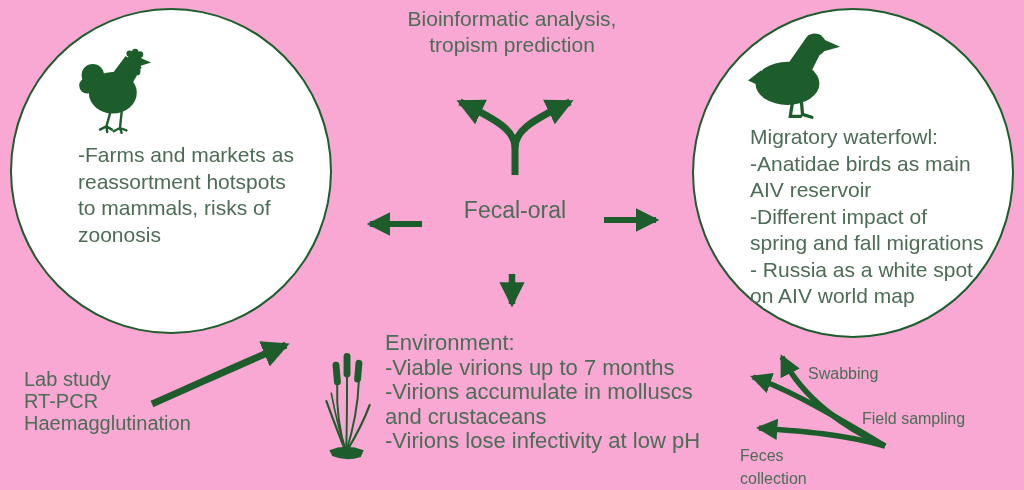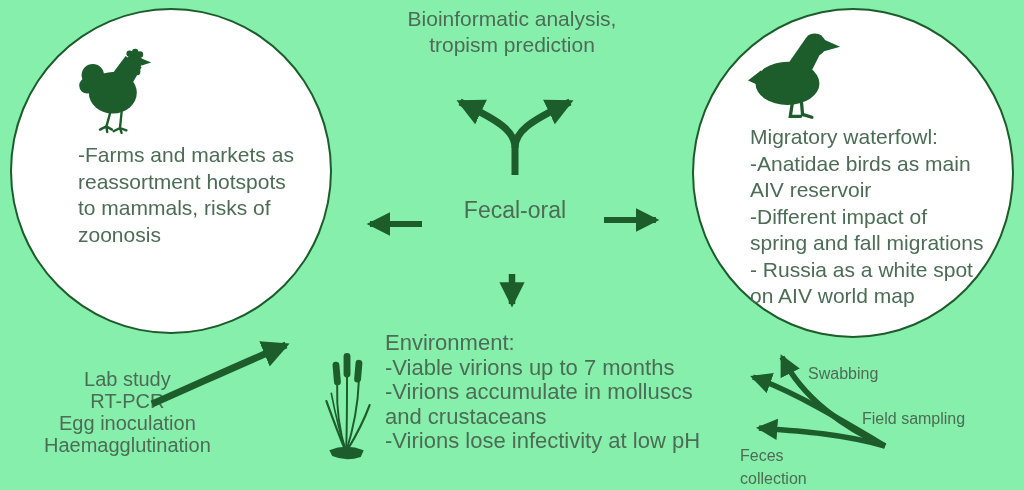--- a/index.html
+++ b/index.html
@@ -1,35 +1,35 @@
 <!DOCTYPE html>
 <html><head>
 <meta charset="utf-8">
 <style>
   :root{
     --green:#1d5c2b;
     --text:#4c6c55;
   }
   html,body{margin:0;padding:0;background:#ffffff;}
   .canvas{
-    position:relative;width:1024px;height:490px;background:#86efac;
+    position:relative;width:1024px;height:490px;background:#f9a8d4;
     font-family:"Liberation Sans",sans-serif;color:var(--text);overflow:hidden;
   }
   .abs{position:absolute;}
   .circle{
     position:absolute;border:2.5px solid var(--green);border-radius:50%;
     box-sizing:border-box;background:#ffffff;
   }
   .left-circle{left:10px;top:8px;width:322px;height:326px;}
   .right-circle{left:692px;top:8px;width:322px;height:330px;}
   .circle-text{position:absolute;font-size:21px;line-height:26.5px;color:var(--text);white-space:nowrap;}
   .top-label{left:370px;top:6px;width:284px;text-align:center;font-size:21px;line-height:26px;}
   .center-label{left:425px;top:196px;width:180px;text-align:center;font-size:23px;line-height:28px;}
   .env-text{left:385px;top:331px;font-size:22px;line-height:24.5px;white-space:nowrap;}
-  .lab-text{left:44px;top:368px;font-size:20px;line-height:22px;white-space:nowrap;text-align:center;}
+  .lab-text{left:24px;top:368px;font-size:20px;line-height:22px;white-space:nowrap;}
   .lbl{position:absolute;font-size:16px;line-height:23px;white-space:nowrap;color:var(--text);}
   svg{display:block;overflow:visible;}
 </style>
 </head>
 <body>
 
 <div class="canvas">
 
   <svg width="0" height="0" class="abs" aria-hidden="true">
     <defs>
@@ -115,21 +115,20 @@
     <path d="M2,11 L54,11" stroke="#1d5c2b" stroke-width="6" fill="none" marker-end="url(#ah)"></path>
   </svg>
 
   <svg class="abs" style="left:499px;top:271px;" width="26" height="50" viewBox="0 0 26 50">
     <path d="M13,3 L13,33" stroke="#1d5c2b" stroke-width="6.5" fill="none" marker-end="url(#ah)"></path>
   </svg>
 
   <div class="abs lab-text">
     <div>Lab study</div>
     <div>RT-PCR</div>
-    <div>Egg inoculation</div>
     <div>Haemagglutination</div>
   </div>
 
   <svg class="abs" style="left:140px;top:330px;" width="172" height="82" viewBox="0 0 172 82">
     <path d="M12,74 C62,52 105,32 146,15" stroke="#1d5c2b" stroke-width="7" fill="none" marker-end="url(#ah)"></path>
   </svg>
 
   <svg class="abs" style="left:322px;top:352px;" width="52" height="110" viewBox="0 0 52 112">
     <g stroke="#1d5c2b" fill="none" stroke-linecap="round">
       <path d="M15,34 C14,62 19,86 24,102" stroke-width="2"></path>

